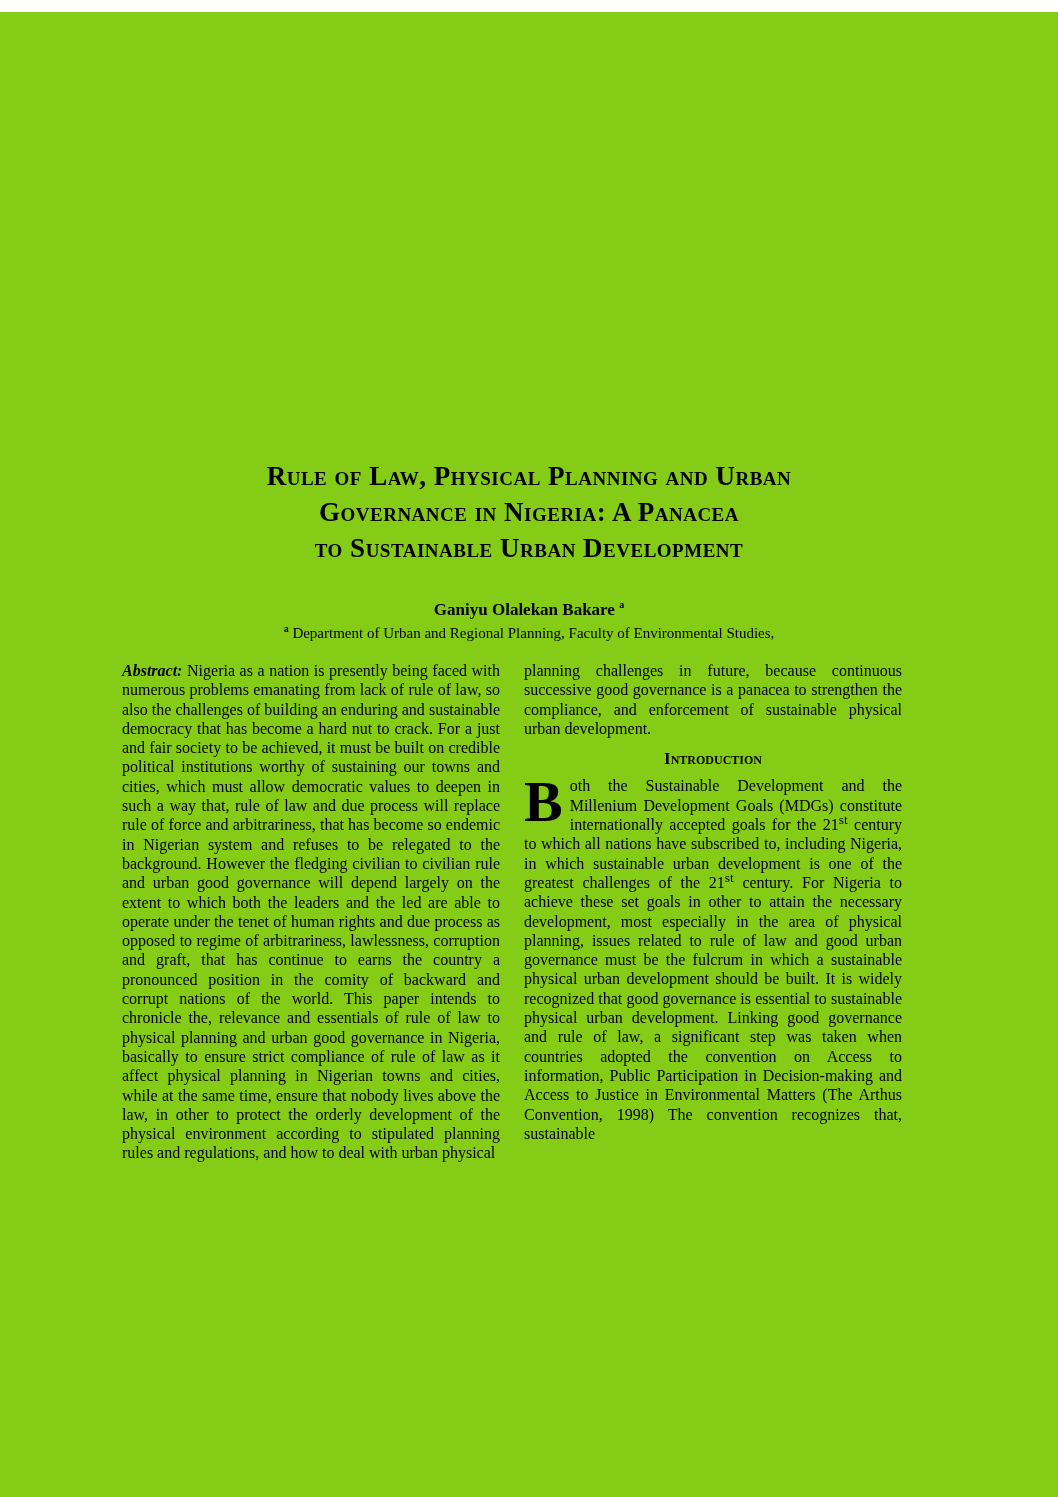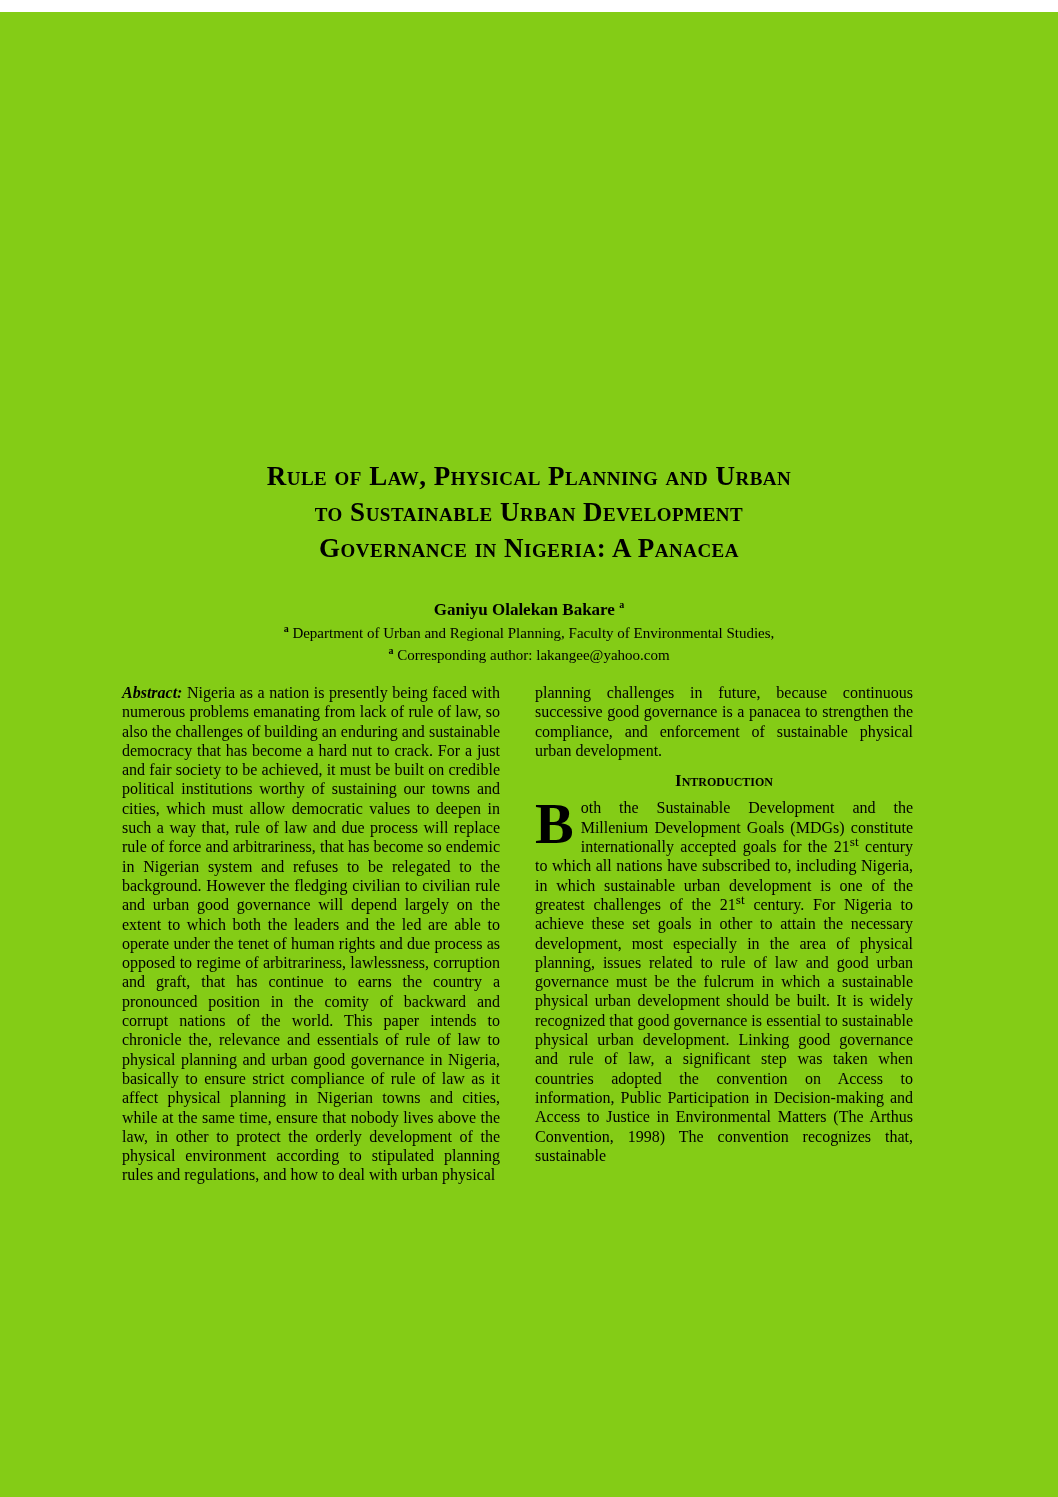--- a/index.html
+++ b/index.html
@@ -43,21 +43,21 @@
     line-height: 22px;
   }
   .imprint-block {
     margin-top: 14px;
     font-size: 14px;
     line-height: 19px;
   }
   .columns {
     display: flex;
     margin: 17px 122px 0 122px;
-    gap: 35px;
+    gap: 24px;
     text-align: justify;
     font-size: 16px;
     line-height: 19.3px;
   }
   .col { width: 378px; }
   .lead-label {
     font-weight: bold;
     font-style: italic;
   }
   .col p { margin-bottom: 9px; }
@@ -79,28 +79,27 @@
 </style>
 </head>
 <body>
 
 <div class="page">
 
   <div class="front-matter">
 
     <div class="paper-title">
       <div>Rule of Law, Physical Planning and Urban</div>
+      <div>Governance in Nigeria: A Panacea</div>
       <div>to Sustainable Urban Development</div>
-      <div>Governance in Nigeria: A Panacea</div>
     </div>
 
     <div class="author-block">
       <div class="author-name"><span>Ganiyu Olalekan Bakare</span> <sup>a</sup></div>
       <div class="affil"><sup>a</sup><span> Department of Urban and Regional Planning, Faculty of Environmental Studies,</span></div>
-      <div class="corresponding"><sup>a</sup><span> Corresponding author: lakangee@yahoo.com</span></div>
     </div>
 
 
   </div>
 
   <div class="columns">
 
     <div class="col">
       <p><span class="lead-label">Abstract:</span><span> Nigeria as a nation is presently being faced with numerous problems emanating from lack of rule of law, so also the challenges of building an enduring and sustainable democracy that has become a hard nut to crack. For a just and fair society to be achieved, it must be built on credible political institutions worthy of sustaining our towns and cities, which must allow democratic values to deepen in such a way that, rule of law and due process will replace rule of force and arbitrariness, that has become so endemic in Nigerian system and refuses to be relegated to the background. However the fledging civilian to civilian rule and urban good governance will depend largely on the extent to which both the leaders and the led are able to operate under the tenet of human rights and due process as opposed to regime of arbitrariness, lawlessness, corruption and graft, that has continue to earns the country a pronounced position in the comity of backward and corrupt nations of the world. This paper intends to chronicle the, relevance and essentials of rule of law to physical planning and urban good governance in Nigeria, basically to ensure strict compliance of rule of law as it affect physical planning in Nigerian towns and cities, while at the same time, ensure that nobody lives above the law, in other to protect the orderly development of the physical environment according to stipulated planning rules and regulations, and how to deal with urban physical</span></p>
     </div>

